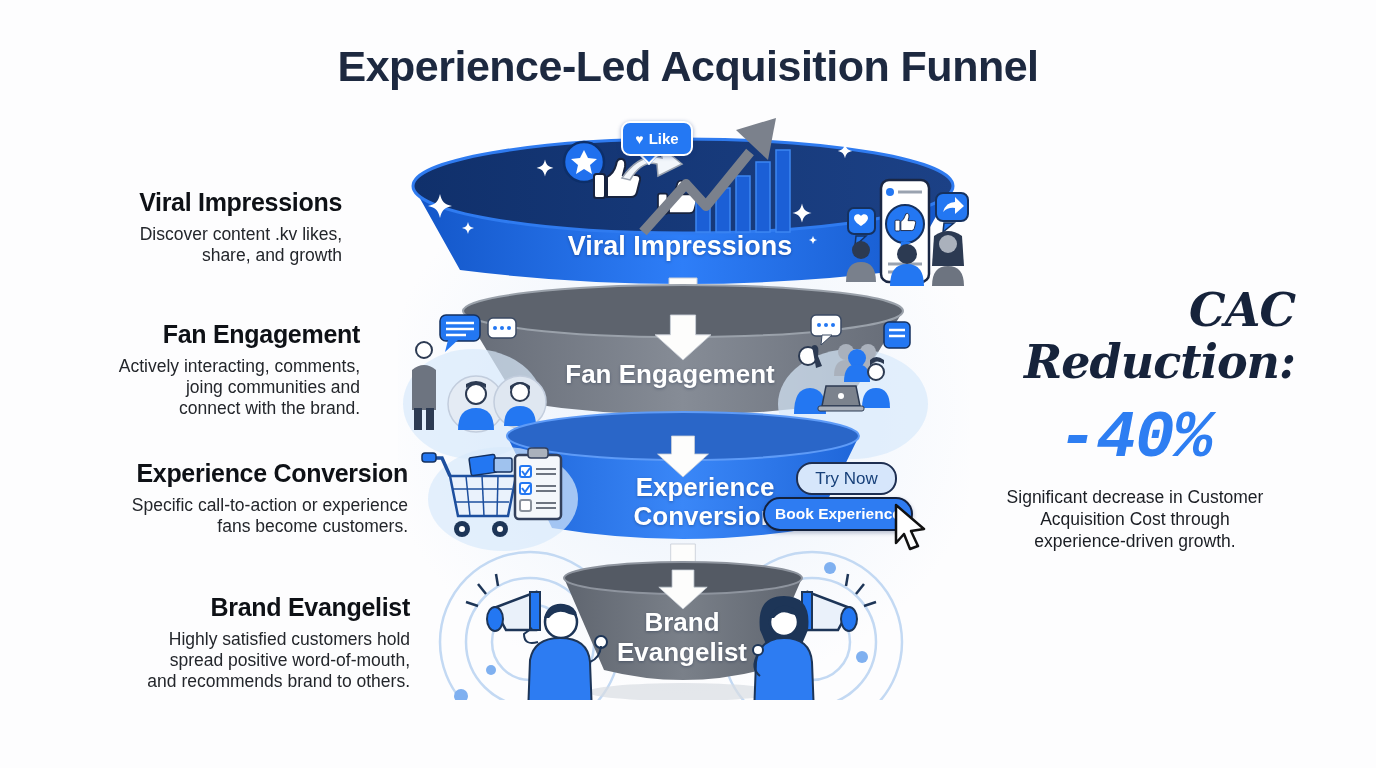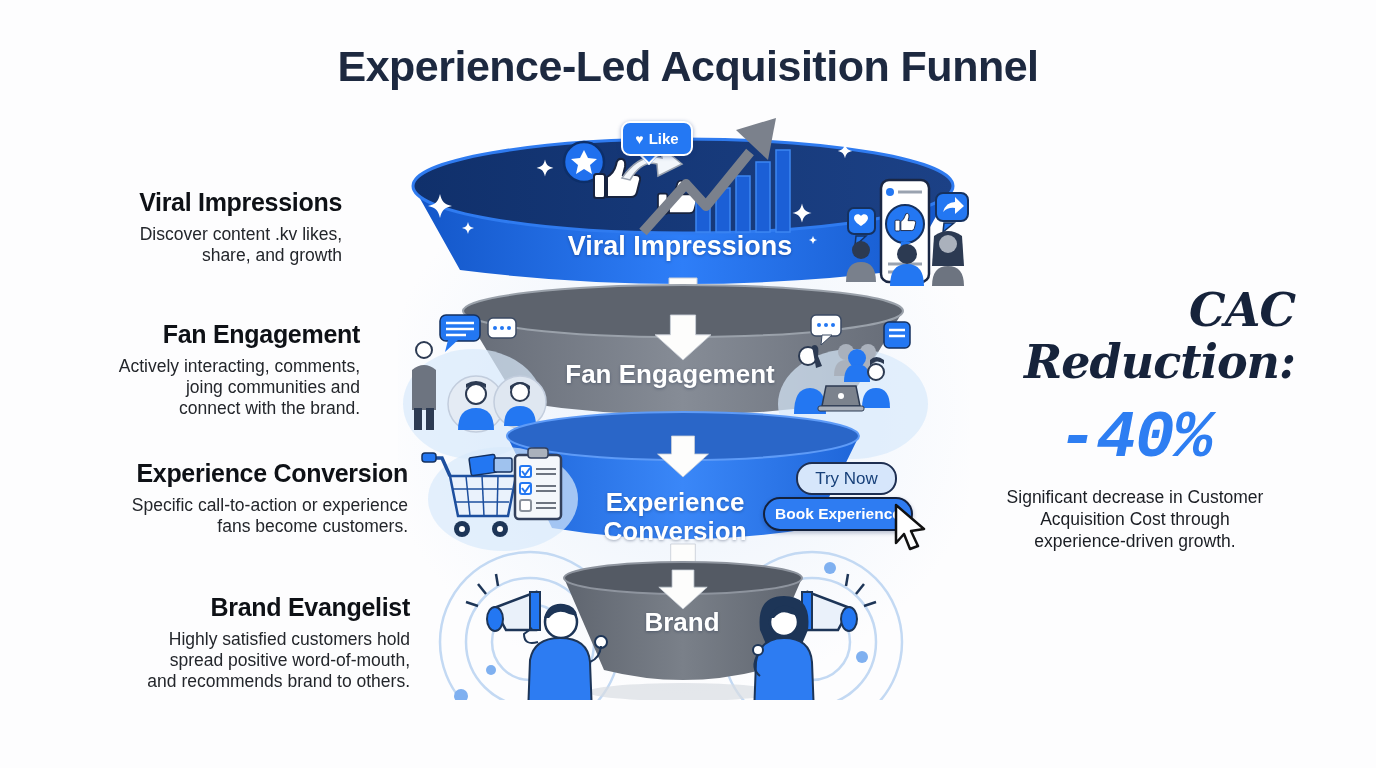--- a/index.html
+++ b/index.html
@@ -14,21 +14,21 @@
   
   .lblock{text-align:right;}
   .lblock .lhead{font-size:25px;font-weight:bold;color:#0e1116;letter-spacing:-0.3px;margin-bottom:7px;}
   .lblock .lline{font-size:17.5px;color:#23262b;line-height:21px;}
 
   
   .tier-label{color:#fff;font-weight:bold;text-align:center;
               text-shadow:0 1px 3px rgba(8,25,60,.35);}
   #tier1-label{left:520px;top:231px;width:320px;font-size:27px;}
   #tier2-label{left:510px;top:359px;width:320px;font-size:26px;}
-  #tier3-label{left:515px;top:488px;width:320px;font-size:26px;line-height:29px;}
+  #tier3-label{left:515px;top:473px;width:320px;font-size:26px;line-height:29px;padding-left:30px;}
   #tier4-label{left:522px;top:600px;width:320px;font-size:26px;line-height:30px;margin-top:7px;}
 
   
   #like-pill{left:621px;top:121px;width:68px;height:31px;background:#2478f3;border:2.5px solid #fff;
              border-radius:9px;display:flex;align-items:center;justify-content:center;gap:5px;
              box-shadow:0 1px 4px rgba(20,50,120,.4);}
   #like-pill .heart{color:#fff;font-size:14px;line-height:1;}
   #like-pill .txt{color:#fff;font-size:15px;font-weight:bold;}
   #like-tail{left:642px;top:148px;width:12px;height:12px;background:#2478f3;
              transform:rotate(45deg);border-right:2.5px solid #fff;border-bottom:2.5px solid #fff;}
@@ -378,20 +378,21 @@
   </svg>
 
   <div id="tier1-label" class="abs tier-label">Viral Impressions</div>
   <div id="tier2-label" class="abs tier-label">Fan Engagement</div>
   <div id="tier3-label" class="abs tier-label">
     <div>Experience</div>
     <div>Conversion</div>
   </div>
   <div id="tier4-label" class="abs tier-label">
     <div>Brand</div>
+    <div>Evangelist</div>
   </div>
 
   <div id="like-tail" class="abs"></div>
   <div id="like-pill" class="abs">
     <span class="heart">♥</span>
     <span class="txt">Like</span>
   </div>
 
   <div id="try-now" class="abs">Try Now</div>
   <div id="book-exp" class="abs">Book Experience</div>

